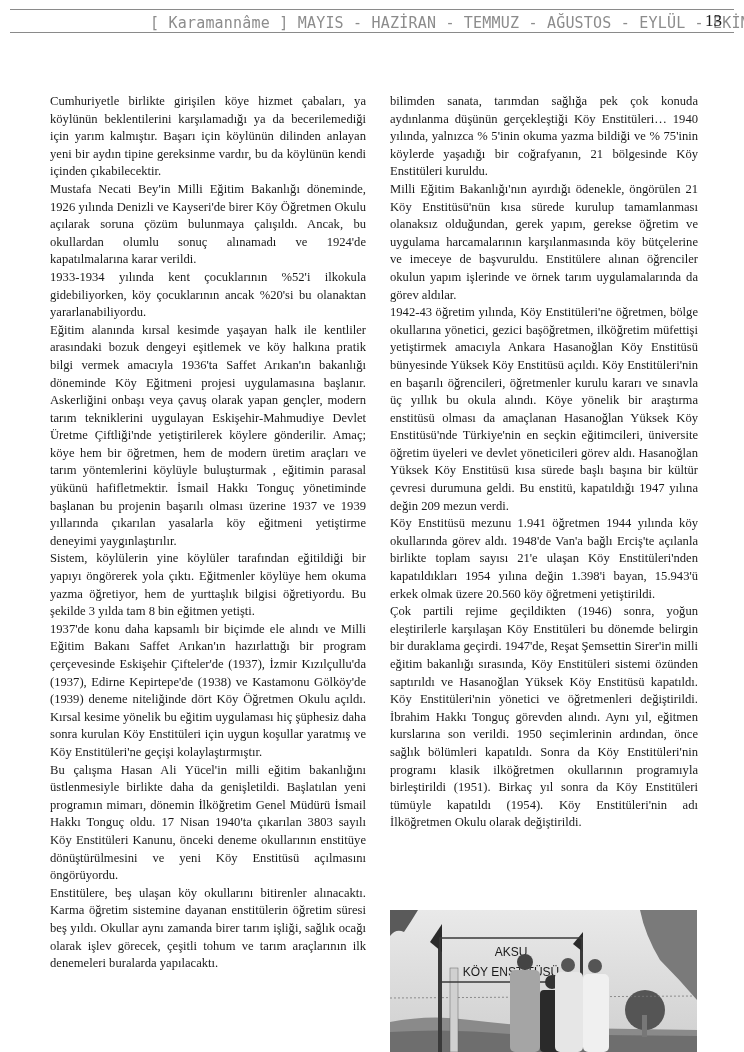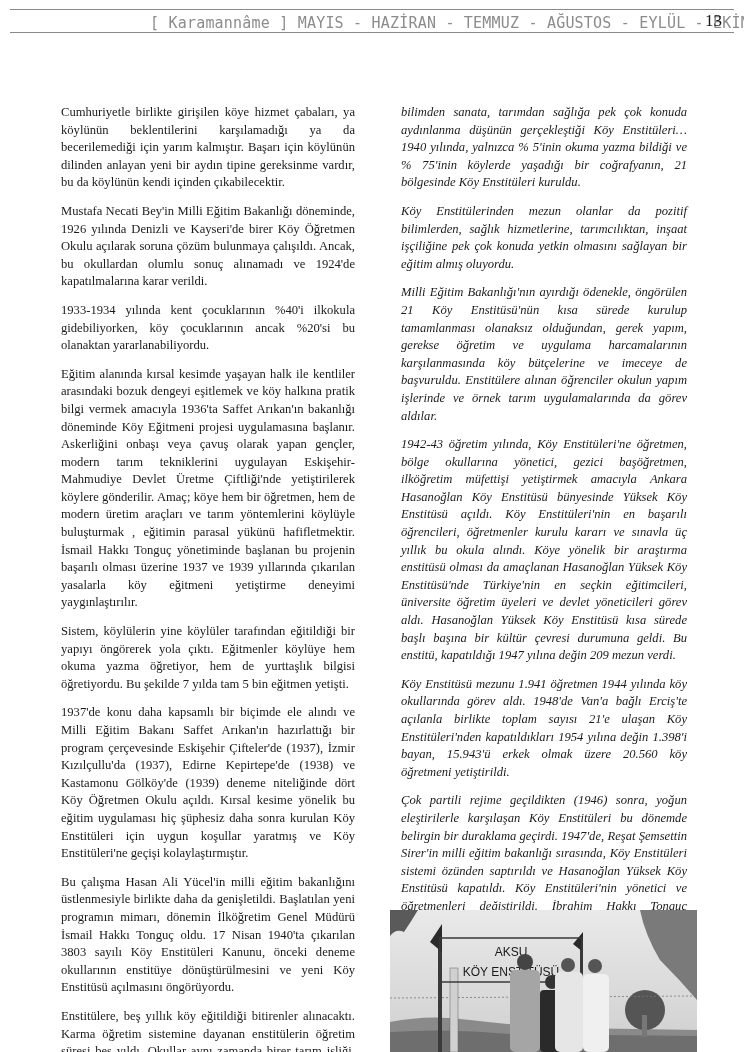--- a/index.html
+++ b/index.html
@@ -2,47 +2,46 @@
 <html><head>
 <meta charset="utf-8">
 <style>
   html, body { margin: 0; padding: 0; background: #ffffff; }
   body { width: 744px; height: 1052px; position: relative; overflow: hidden; font-family: "Liberation Serif", serif; color: #1a1a1a; }
   .header { position: absolute; left: 10px; top: 9px; width: 724px; height: 22px; border-top: 1.5px solid #8a8a8a; border-bottom: 1.5px solid #8a8a8a; }
   .header-text { position: absolute; left: 140px; top: 4px; font-family: "DejaVu Sans Mono", monospace; font-size: 15px; color: #8c8c8c; letter-spacing: 0.2px; white-space: nowrap; }
   .page-num { position: absolute; right: 12px; top: 1px; font-family: Liberation Serif, serif; font-size: 17px; color: #1a1a1a; margin-left: 20px; }
   .col { position: absolute; top: 93px; font-size: 12.6px; line-height: 17.6px; text-align: justify; }
   .col-left { left: 50px; width: 316px; }
-  .col-right { left: 390px; width: 308px; font-style: italic; }
-  .col p { margin: 11px; padding: 0; }
+  .col-right { left: 390px; width: 308px; }
+  .col p { margin: 0; padding: 0; }
   .photo { position: absolute; left: 390px; top: 910px; width: 307px; height: 142px; overflow: hidden; background: #bef264; }
   .photo svg { display: block; }
 </style>
 </head>
 <body>
 
 <div class="header">
   <span class="header-text">[ Karamannâme ]   MAYIS - HAZİRAN - TEMMUZ - AĞUSTOS - EYLÜL - EKİM   2018</span>
   <span class="page-num">13</span>
 </div>
 
 <div class="col col-left">
   <p>Cumhuriyetle birlikte girişilen köye hizmet çabaları, ya köylünün beklentilerini karşılamadığı ya da becerilemediği için yarım kalmıştır. Başarı için köylünün dilinden anlayan yeni bir aydın tipine gereksinme vardır, bu da köylünün kendi içinden çıkabilecektir.</p>
   <p>Mustafa Necati Bey'in Milli Eğitim Bakanlığı döneminde, 1926 yılında Denizli ve Kayseri'de birer Köy Öğretmen Okulu açılarak soruna çözüm bulunmaya çalışıldı. Ancak, bu okullardan olumlu sonuç alınamadı ve 1924'de kapatılmalarına karar verildi.</p>
-  <p>1933-1934 yılında kent çocuklarının %40'i ilkokula gidebiliyorken, köy çocuklarının ancak %20'si bu olanaktan yararlanabiliyordu.</p>
+  <p>1933-1934 yılında kent çocuklarının %52'i ilkokula gidebiliyorken, köy çocuklarının ancak %20'si bu olanaktan yararlanabiliyordu.</p>
   <p>Eğitim alanında kırsal kesimde yaşayan halk ile kentliler arasındaki bozuk dengeyi eşitlemek ve köy halkına pratik bilgi vermek amacıyla 1936'ta Saffet Arıkan'ın bakanlığı döneminde Köy Eğitmeni projesi uygulamasına başlanır. Askerliğini onbaşı veya çavuş olarak yapan gençler, modern tarım tekniklerini uygulayan Eskişehir-Mahmudiye Devlet Üretme Çiftliği'nde yetiştirilerek köylere gönderilir. Amaç; köye hem bir öğretmen, hem de modern üretim araçları ve tarım yöntemlerini köylüyle buluşturmak , eğitimin parasal yükünü hafifletmektir. İsmail Hakkı Tonguç yönetiminde başlanan bu projenin başarılı olması üzerine 1937 ve 1939 yıllarında çıkarılan yasalarla köy eğitmeni yetiştirme deneyimi yaygınlaştırılır.</p>
-  <p>Sistem, köylülerin yine köylüler tarafından eğitildiği bir yapıyı öngörerek yola çıktı. Eğitmenler köylüye hem okuma yazma öğretiyor, hem de yurttaşlık bilgisi öğretiyordu. Bu şekilde 7 yılda tam 5 bin eğitmen yetişti.</p>
+  <p>Sistem, köylülerin yine köylüler tarafından eğitildiği bir yapıyı öngörerek yola çıktı. Eğitmenler köylüye hem okuma yazma öğretiyor, hem de yurttaşlık bilgisi öğretiyordu. Bu şekilde 3 yılda tam 8 bin eğitmen yetişti.</p>
   <p>1937'de konu daha kapsamlı bir biçimde ele alındı ve Milli Eğitim Bakanı Saffet Arıkan'ın hazırlattığı bir program çerçevesinde Eskişehir Çifteler'de (1937), İzmir Kızılçullu'da (1937), Edirne Kepirtepe'de (1938) ve Kastamonu Gölköy'de (1939) deneme niteliğinde dört Köy Öğretmen Okulu açıldı. Kırsal kesime yönelik bu eğitim uygulaması hiç şüphesiz daha sonra kurulan Köy Enstitüleri için uygun koşullar yaratmış ve Köy Enstitüleri'ne geçişi kolaylaştırmıştır.</p>
   <p>Bu çalışma Hasan Ali Yücel'in milli eğitim bakanlığını üstlenmesiyle birlikte daha da genişletildi. Başlatılan yeni programın mimarı, dönemin İlköğretim Genel Müdürü İsmail Hakkı Tonguç oldu. 17 Nisan 1940'ta çıkarılan 3803 sayılı Köy Enstitüleri Kanunu, önceki deneme okullarının enstitüye dönüştürülmesini ve yeni Köy Enstitüsü açılmasını öngörüyordu.</p>
-  <p>Enstitülere, beş yıllık köy eğitildiği bitirenler alınacaktı. Karma öğretim sistemine dayanan enstitülerin öğretim süresi beş yıldı. Okullar aynı zamanda birer tarım işliği, sağlık ocağı olarak işlev görecek, çeşitli tohum ve tarım araçlarının ilk denemeleri buralarda yapılacaktı.</p>
+  <p>Enstitülere, beş ulaşan köy okullarını bitirenler alınacaktı. Karma öğretim sistemine dayanan enstitülerin öğretim süresi beş yıldı. Okullar aynı zamanda birer tarım işliği, sağlık ocağı olarak işlev görecek, çeşitli tohum ve tarım araçlarının ilk denemeleri buralarda yapılacaktı.</p>
 </div>
 
 <div class="col col-right">
   <p>bilimden sanata, tarımdan sağlığa pek çok konuda aydınlanma düşünün gerçekleştiği Köy Enstitüleri… 1940 yılında, yalnızca % 5'inin okuma yazma bildiği ve % 75'inin köylerde yaşadığı bir coğrafyanın, 21 bölgesinde Köy Enstitüleri kuruldu.</p>
-  <p>Köy Enstitülerinden mezun olanlar da pozitif bilimlerden, sağlık hizmetlerine, tarımcılıktan, inşaat işçiliğine pek çok konuda yetkin olmasını sağlayan bir eğitim almış oluyordu.</p>
   <p>Milli Eğitim Bakanlığı'nın ayırdığı ödenekle, öngörülen 21 Köy Enstitüsü'nün kısa sürede kurulup tamamlanması olanaksız olduğundan, gerek yapım, gerekse öğretim ve uygulama harcamalarının karşılanmasında köy bütçelerine ve imeceye de başvuruldu. Enstitülere alınan öğrenciler okulun yapım işlerinde ve örnek tarım uygulamalarında da görev aldılar.</p>
   <p>1942-43 öğretim yılında, Köy Enstitüleri'ne öğretmen, bölge okullarına yönetici, gezici başöğretmen, ilköğretim müfettişi yetiştirmek amacıyla Ankara Hasanoğlan Köy Enstitüsü bünyesinde Yüksek Köy Enstitüsü açıldı. Köy Enstitüleri'nin en başarılı öğrencileri, öğretmenler kurulu kararı ve sınavla üç yıllık bu okula alındı. Köye yönelik bir araştırma enstitüsü olması da amaçlanan Hasanoğlan Yüksek Köy Enstitüsü'nde Türkiye'nin en seçkin eğitimcileri, üniversite öğretim üyeleri ve devlet yöneticileri görev aldı. Hasanoğlan Yüksek Köy Enstitüsü kısa sürede başlı başına bir kültür çevresi durumuna geldi. Bu enstitü, kapatıldığı 1947 yılına değin 209 mezun verdi.</p>
   <p>Köy Enstitüsü mezunu  1.941 öğretmen 1944 yılında köy okullarında görev aldı. 1948'de Van'a bağlı Erciş'te açılanla birlikte toplam sayısı 21'e ulaşan Köy Enstitüleri'nden kapatıldıkları 1954 yılına değin 1.398'i bayan, 15.943'ü erkek olmak üzere 20.560 köy öğretmeni yetiştirildi.</p>
   <p>Çok partili rejime geçildikten (1946) sonra, yoğun eleştirilerle karşılaşan Köy Enstitüleri bu dönemde belirgin bir duraklama geçirdi. 1947'de, Reşat Şemsettin Sirer'in milli eğitim bakanlığı sırasında, Köy Enstitüleri sistemi özünden saptırıldı ve Hasanoğlan Yüksek Köy Enstitüsü kapatıldı. Köy Enstitüleri'nin yönetici ve öğretmenleri değiştirildi. İbrahim Hakkı Tonguç görevden alındı. Aynı yıl, eğitmen kurslarına son verildi. 1950 seçimlerinin ardından, önce sağlık bölümleri kapatıldı. Sonra da Köy Enstitüleri'nin programı klasik  ilköğretmen okullarının programıyla birleştirildi (1951). Birkaç yıl sonra da Köy Enstitüleri tümüyle kapatıldı (1954). Köy Enstitüleri'nin adı İlköğretmen Okulu olarak değiştirildi.</p>
 </div>
 
 <div class="photo">
   <svg width="307" height="142" viewBox="0 0 307 142">
     <defs>
       <linearGradient id="sky" x1="0" y1="0" x2="0" y2="1">

